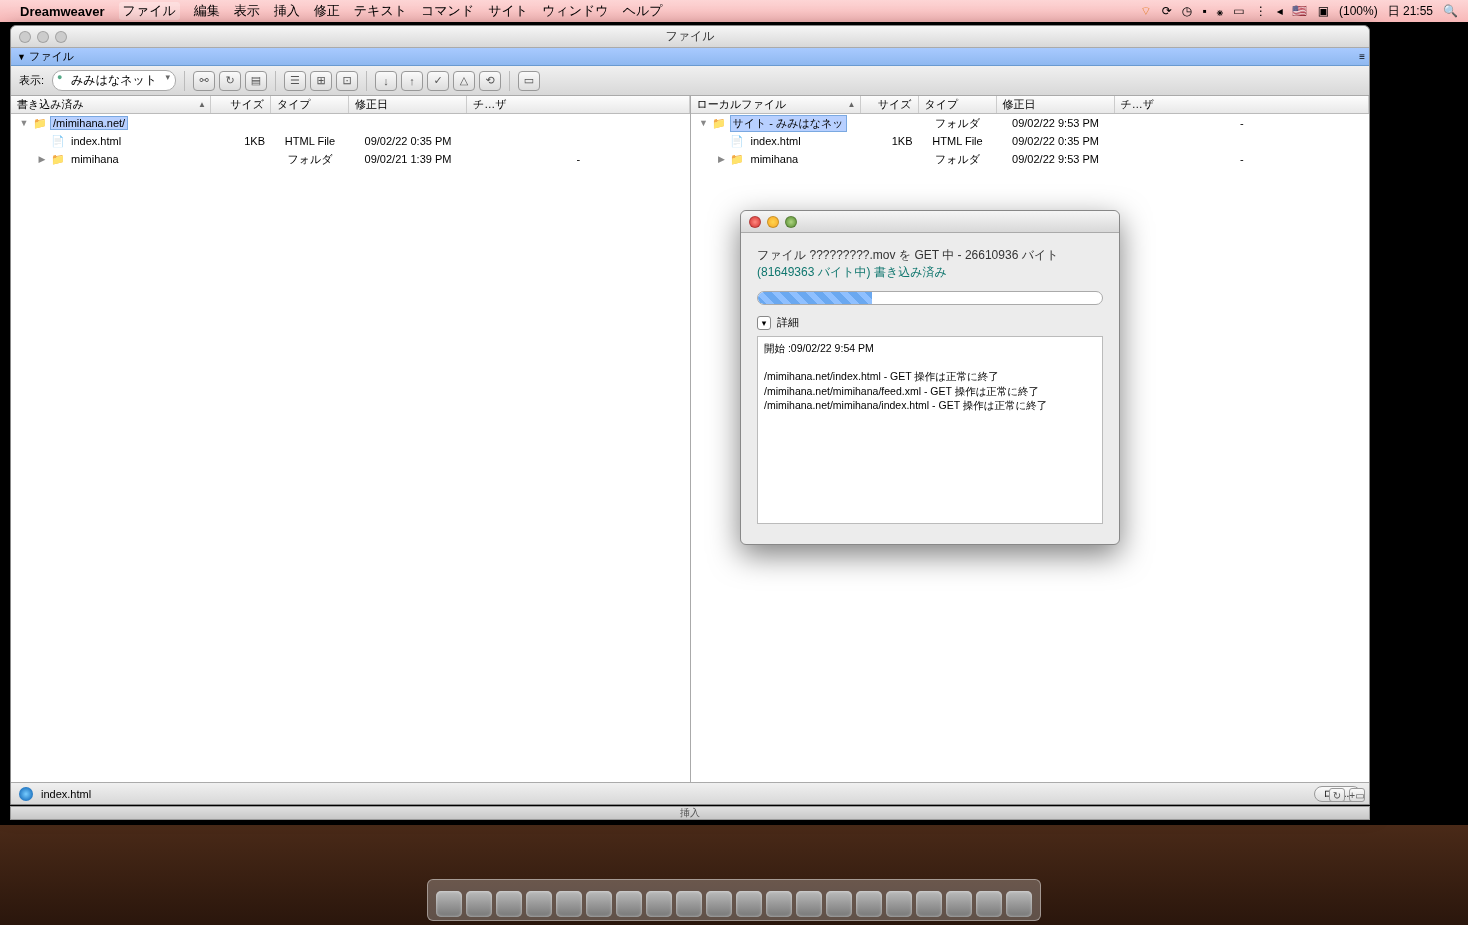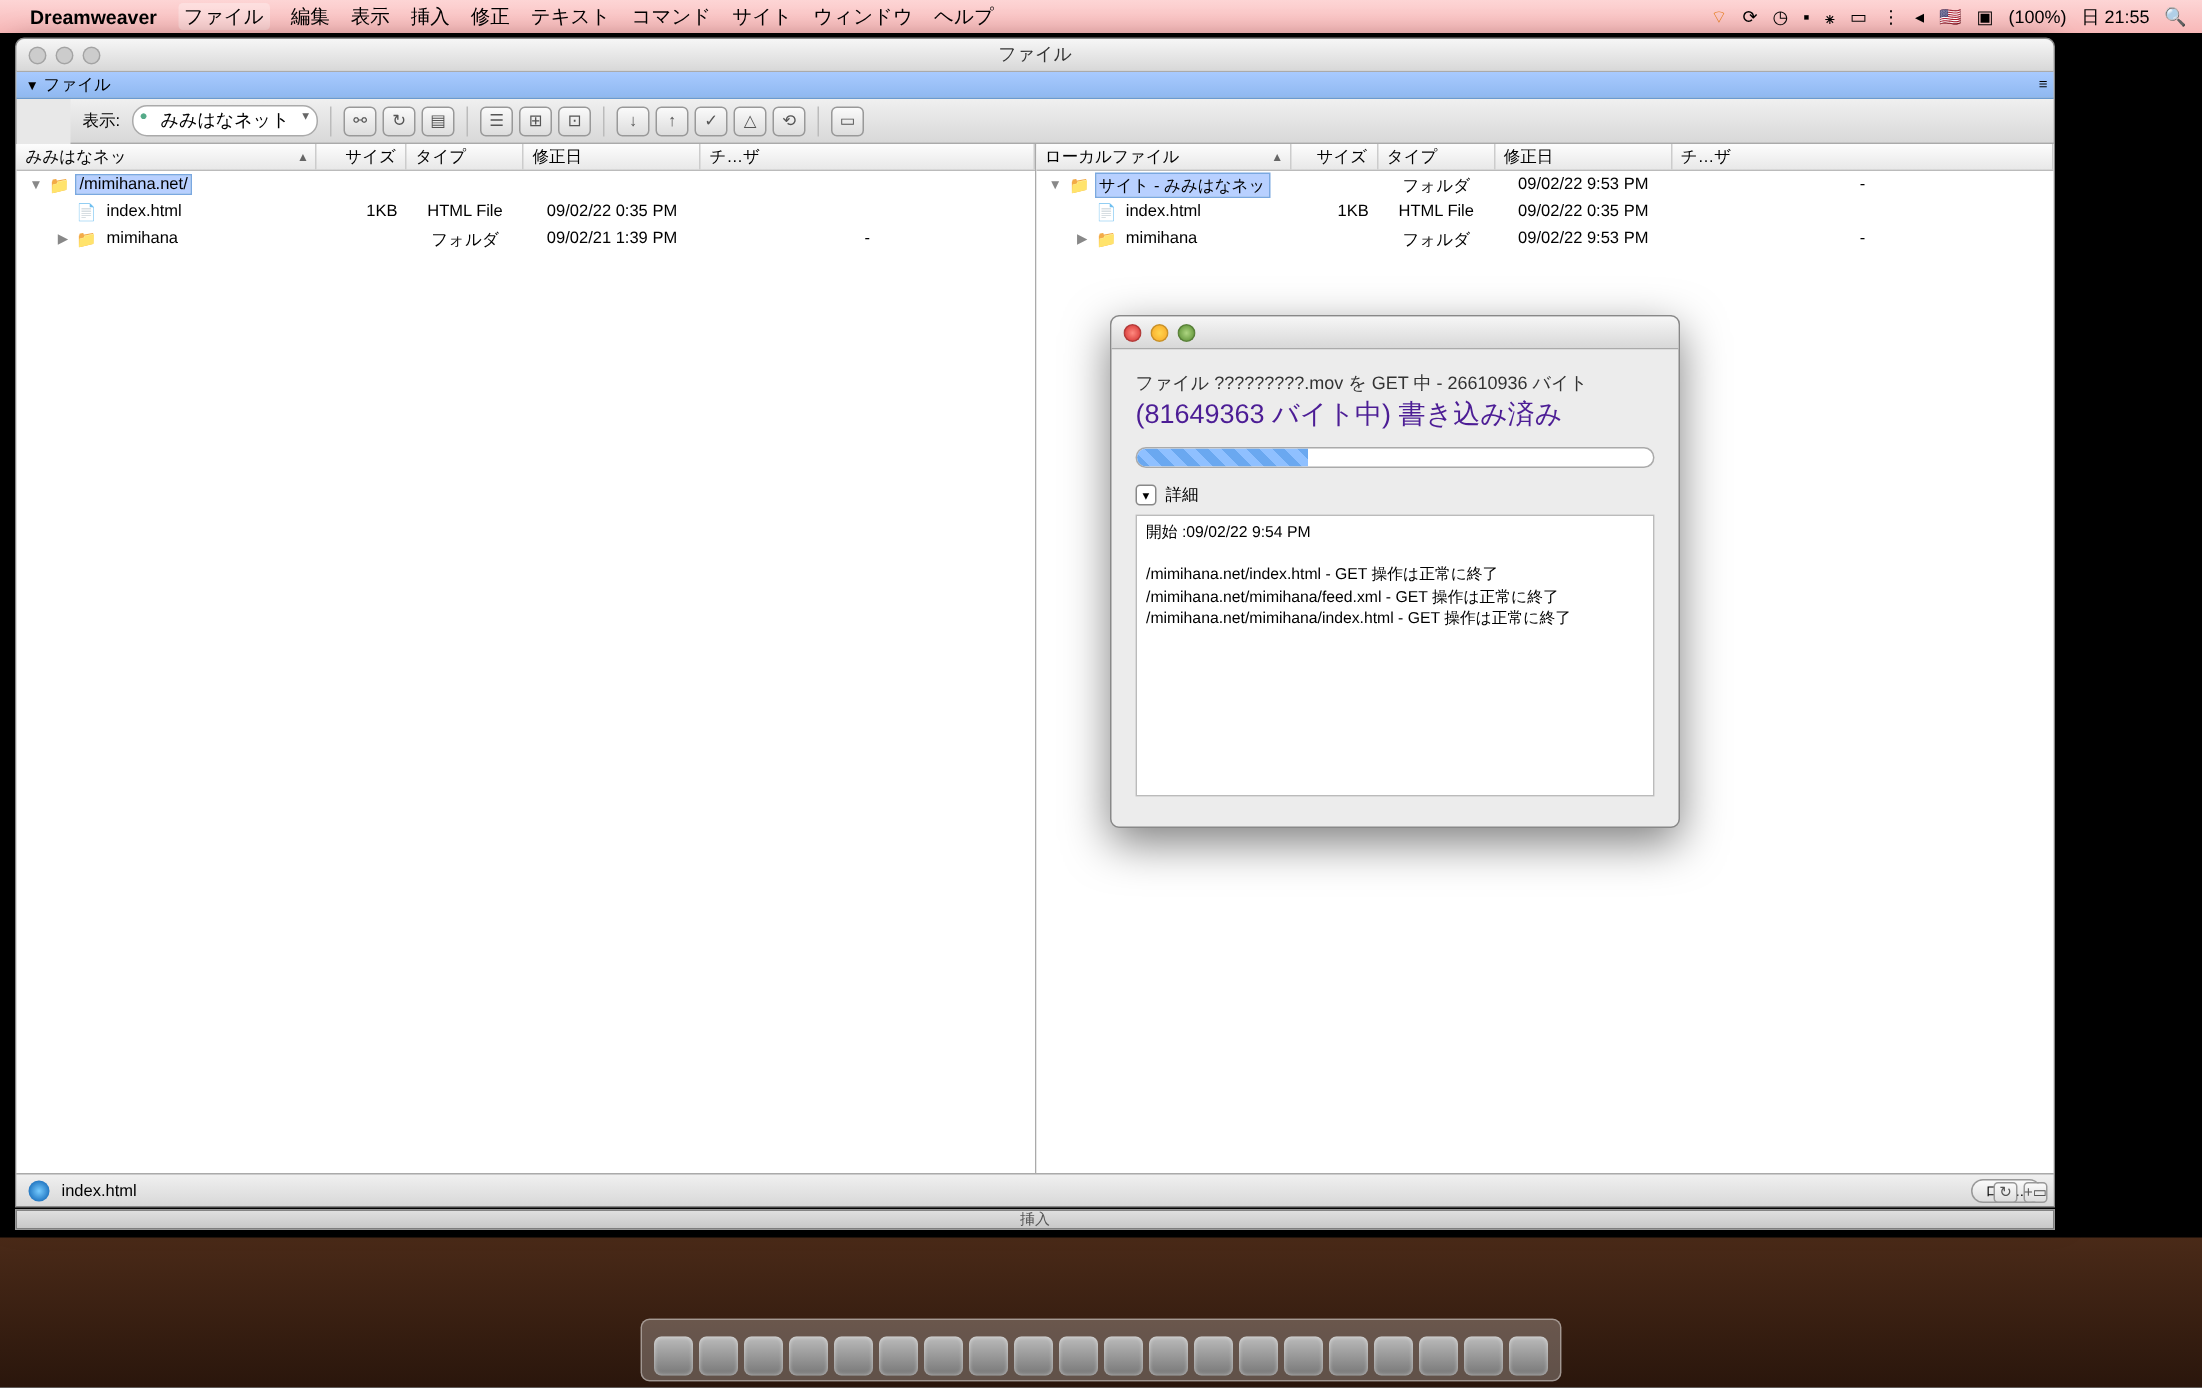--- a/index.html
+++ b/index.html
@@ -18,21 +18,21 @@
 .window { position: absolute; top: 25px; left: 10px; width: 1360px; height: 780px; background: #e8e8e8; border: 1px solid #888; border-radius: 6px 6px 0 0; box-shadow: 0 5px 20px rgba(0,0,0,0.5); }
 .titlebar { height: 22px; background: linear-gradient(#f6f6f6, #d8d8d8); border-bottom: 1px solid #aaa; border-radius: 6px 6px 0 0; display: flex; align-items: center; position: relative; }
 .traffic { display: flex; gap: 6px; padding-left: 8px; }
 .tl { width: 12px; height: 12px; border-radius: 50%; border: 1px solid rgba(0,0,0,0.2); }
 .tl.r { background: #ccc; } .tl.y { background: #ccc; } .tl.g { background: #ccc; }
 .titlebar .title { position: absolute; left: 50%; transform: translateX(-50%); font-size: 12px; color: #333; }
 
 .subheader { height: 18px; background: linear-gradient(#a8caff, #8fb8f0); border-bottom: 1px solid #6a9ad0; display: flex; align-items: center; font-size: 11px; padding-left: 6px; color: #000; }
 .subheader .tri { font-size: 9px; margin-right: 3px; }
 
-.toolbar { height: 30px; background: linear-gradient(#f0f0f0, #d8d8d8); border-bottom: 1px solid #aaa; display: flex; align-items: center; padding: 0 8px; gap: 4px; font-size: 11px; margin-left: 36px; }
+.toolbar { height: 30px; background: linear-gradient(#f0f0f0, #d8d8d8); border-bottom: 1px solid #aaa; display: flex; align-items: center; padding: 0 8px; gap: 4px; font-size: 11px; }
 .toolbar .label { margin-right: 4px; }
 .toolbar .site-select { background: #fff; border: 1px solid #aaa; border-radius: 10px; padding: 1px 18px 1px 18px; font-size: 12px; position: relative; }
 .toolbar .site-select::before { content: "●"; color: #5a8; position: absolute; left: 4px; top: 1px; font-size: 9px; }
 .toolbar .site-select::after { content: "▾"; position: absolute; right: 5px; top: 1px; font-size: 9px; color: #666; }
 .toolbar .sep { width: 1px; height: 20px; background: #bbb; margin: 0 4px; }
 .toolbar .btn { width: 22px; height: 20px; background: linear-gradient(#fafafa,#ddd); border: 1px solid #999; border-radius: 4px; display: inline-flex; align-items: center; justify-content: center; font-size: 11px; color: #555; cursor: default; }
 
 .split { display: flex; height: calc(100% - 22px - 18px - 30px - 22px); }
 .pane { flex: 1; background: #fff; border-right: 1px solid #aaa; display: flex; flex-direction: column; }
 .pane:last-child { border-right: none; }
@@ -149,21 +149,21 @@
     <span class="btn">⟲</span>
     <span class="sep"></span>
     <span class="btn">▭</span>
   </div>
 
   <div class="split">
 
     <div class="pane">
       <div class="cols">
         <div class="col sort" style="width:200px">
-            <span>みみはなネッ</span>
+            <span>書き込み済み</span>
           </div>
         <div class="col" style="width:60px;justify-content:flex-end">サイズ</div>
         <div class="col" style="width:78px">タイプ</div>
         <div class="col" style="width:118px">修正日</div>
         <div class="col" style="flex:1">チ…ザ</div>
       </div>
       <div class="tree" id="remote-tree">
           <div class="row">
       <div class="name" style="width:200px;padding-left:8px">
         <span class="dis">▼</span>
@@ -262,21 +262,21 @@
 <div class="dialog">
   <div class="titlebar">
     <div class="traffic">
       <div class="tl r"></div>
       <div class="tl y"></div>
       <div class="tl g"></div>
     </div>
   </div>
   <div class="body">
     <div style="font-size:12px;color:#333">ファイル ?????????.mov を GET 中 - 26610936 バイト</div>
-    <div style="font-size:18px;color:#4c1d95">(81649363 バイト中) 書き込み済み</div>
+    <div style="font-size:12px;color:#0f766e">(81649363 バイト中) 書き込み済み</div>
     <div class="progress">
         <div class="bar"></div>
       </div>
     <div class="details-toggle">
       <span class="disc">▾</span>
       <span>詳細</span>
     </div>
     <div class="log" id="dlg-log">
         <div>開始 :09/02/22 9:54 PM</div>
         <div>&nbsp;</div>

